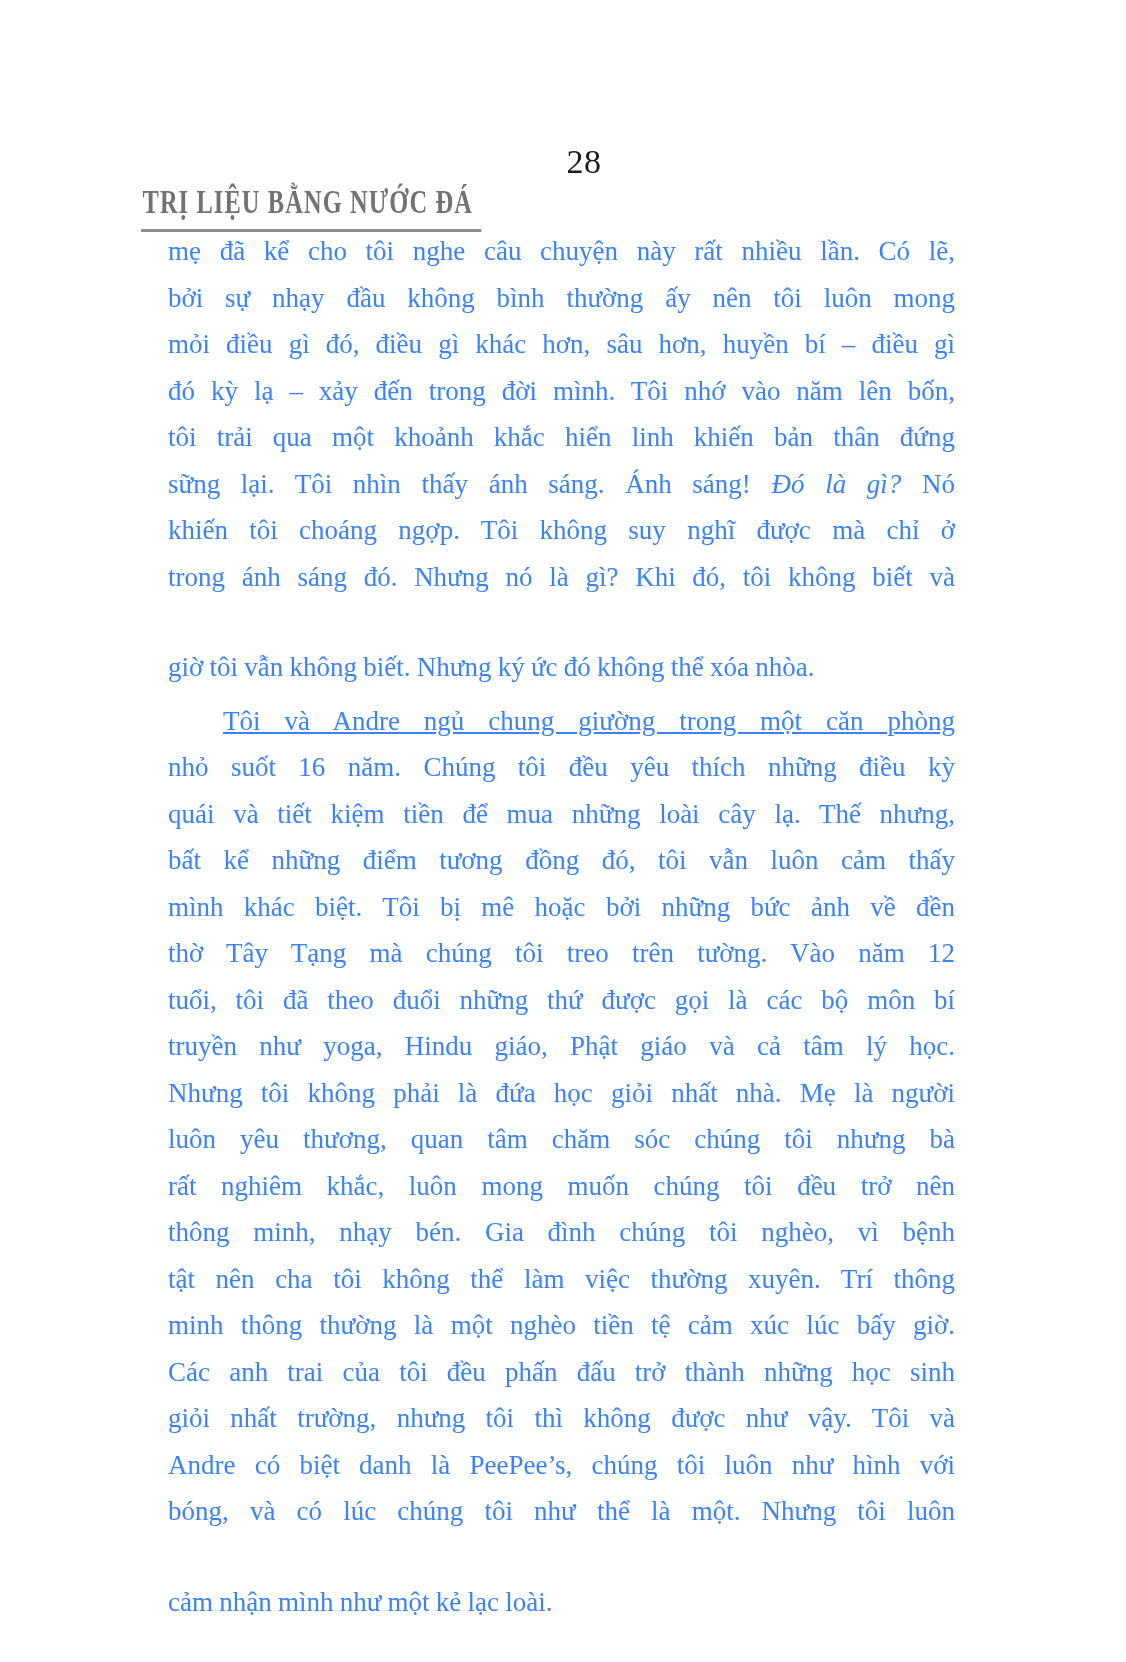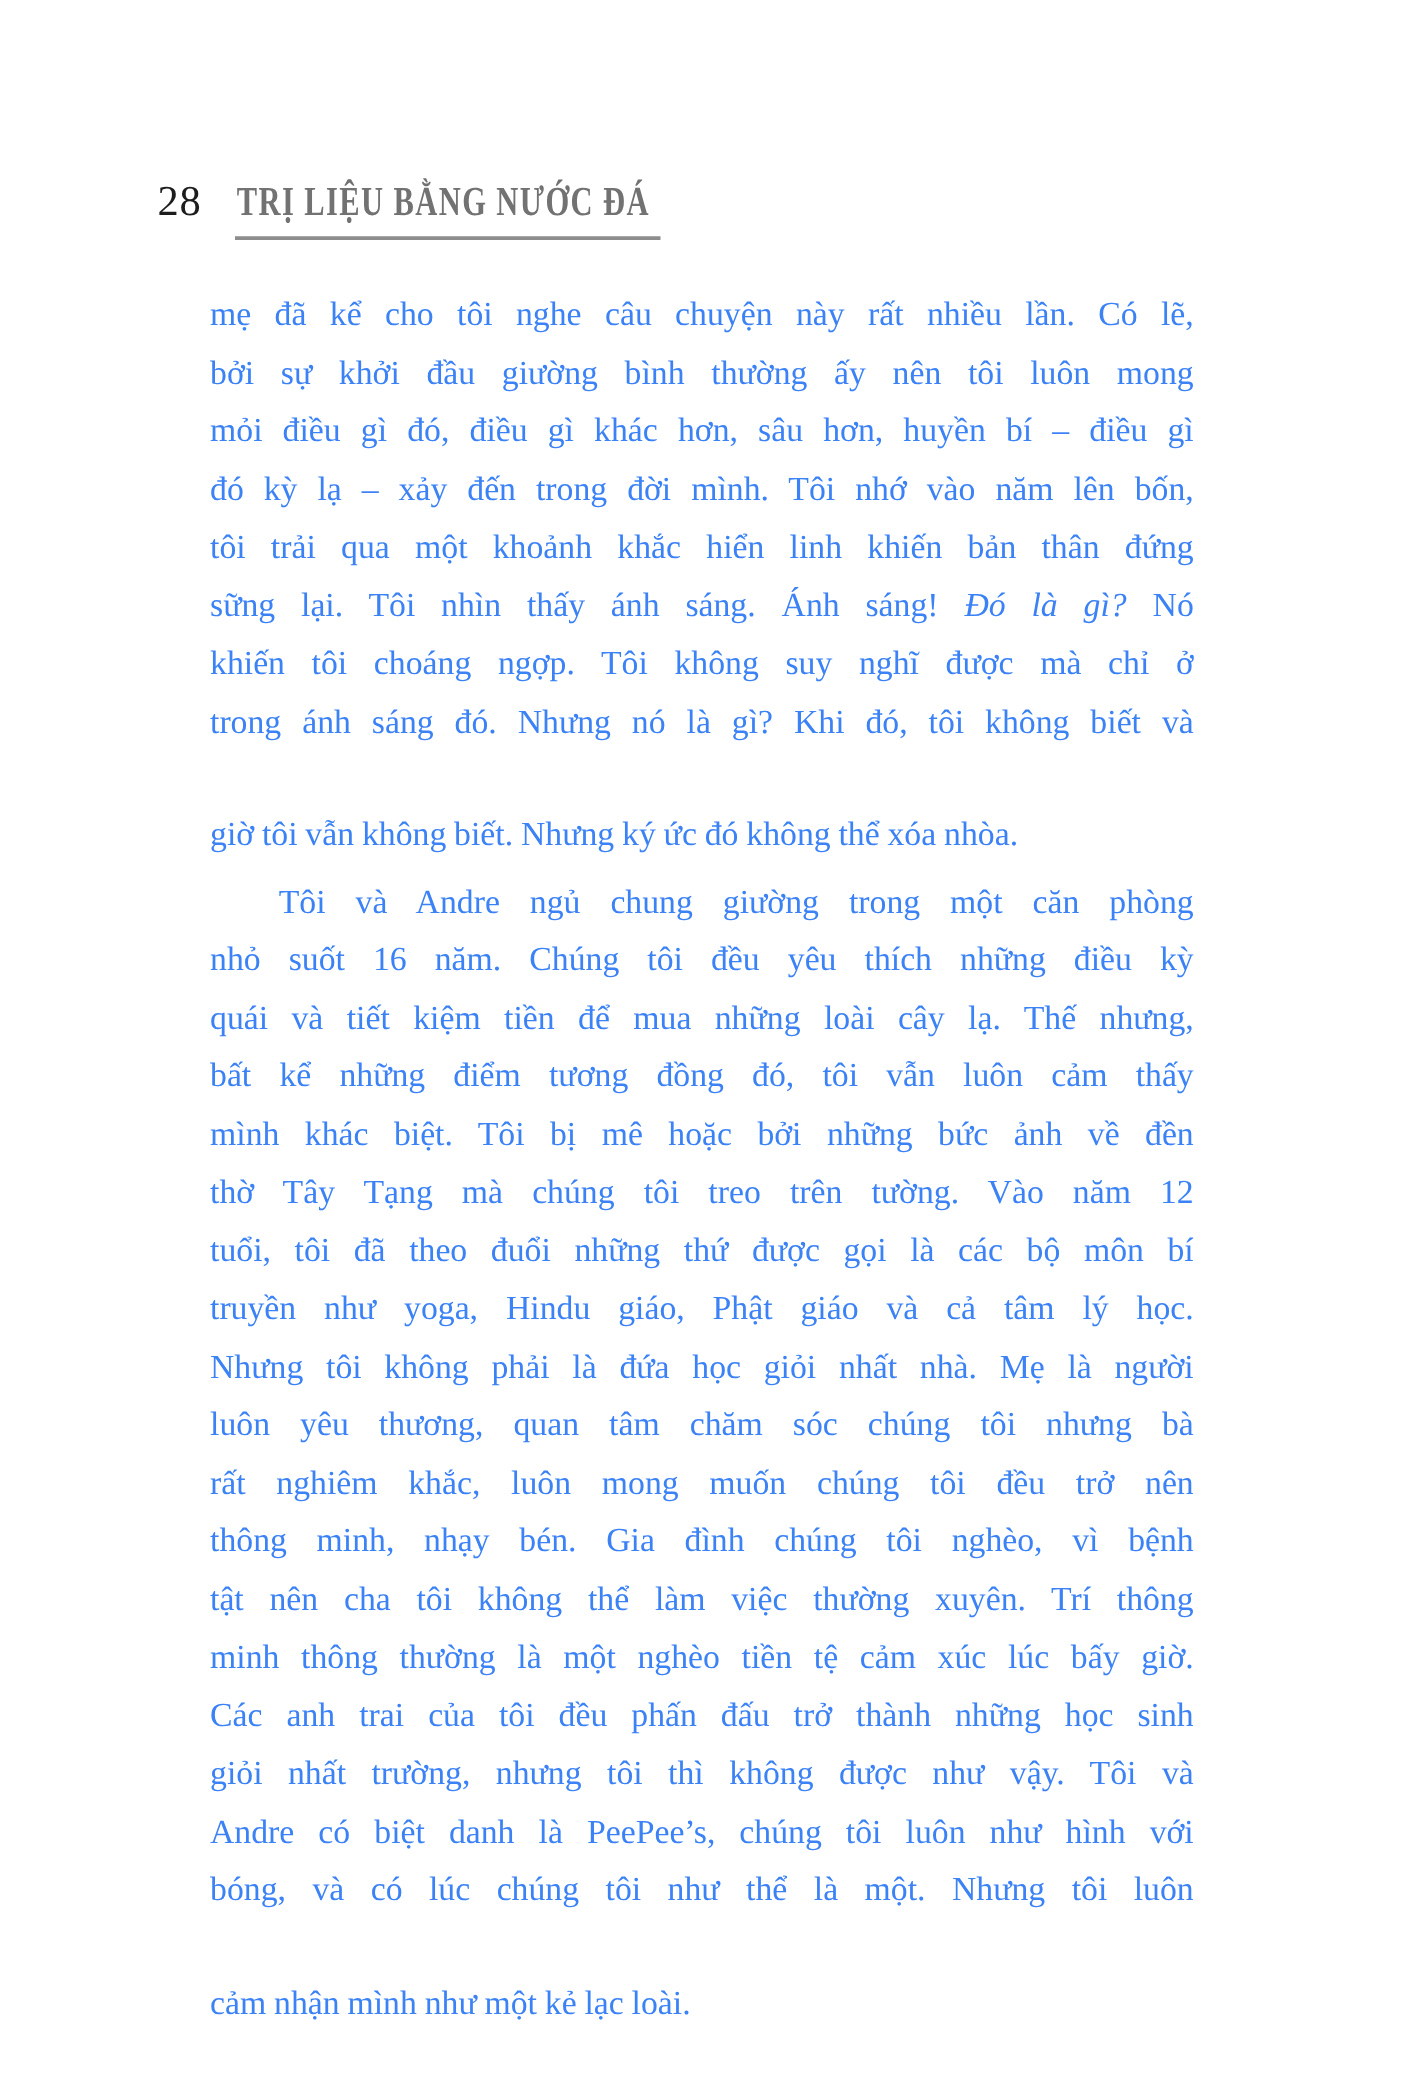--- a/index.html
+++ b/index.html
@@ -9,24 +9,25 @@
     height: 1662px;
     margin: 0 auto;
     background: #ffffff;
     font-family: "Liberation Serif", serif;
     overflow: hidden;
   }
 
   
   .header {
     position: absolute;
-    left: 126px;
+    left: 114px;
     top: 142px;
     display: flex;
-    align-items: flex-start;
+    align-items: flex-end;
+    flex-direction: column;
   }
   .page-number {
     font-size: 34px;
     line-height: 40px;
     color: #1d1d1d;
     letter-spacing: 0.5px;
   }
   .running-title-wrap {
     display: inline-block;
     margin-left: 27px;
@@ -56,39 +57,39 @@
   .line {
     font-size: 27px;
     line-height: 46.5px;
     height: 46.5px;
     overflow: hidden;
     text-align: justify;
     text-align-last: justify;
     word-spacing: -0.5px;
   }
   .line.para-last { text-align-last: left; margin-top: 44px; }
-  .line.indent { text-indent: 55px; }
+  .line.indent { text-indent: 55px; text-decoration: underline; }
   .line i { font-style: italic; }
 </style>
 </head>
 <body>
 
 <div class="page">
 
   <div class="header">
     <span class="page-number">28</span>
     <span class="running-title-wrap">
       <span class="running-title">TRỊ LIỆU BẰNG NƯỚC ĐÁ</span>
     </span>
   </div>
 
   <div class="page-body">
       <div class="para">
         <div class="line"><span>mẹ đã kể cho tôi nghe câu chuyện này rất nhiều lần. Có lẽ,</span></div>
-        <div class="line"><span>bởi sự khởi đầu giường bình thường ấy nên tôi luôn mong</span></div>
+        <div class="line"><span>bởi sự nhạy đầu không bình thường ấy nên tôi luôn mong</span></div>
         <div class="line"><span>mỏi điều gì đó, điều gì khác hơn, sâu hơn, huyền bí – điều gì</span></div>
         <div class="line"><span>đó kỳ lạ – xảy đến trong đời mình. Tôi nhớ vào năm lên bốn,</span></div>
         <div class="line"><span>tôi trải qua một khoảnh khắc hiển linh khiến bản thân đứng</span></div>
         <div class="line"><span>sững lại. Tôi nhìn thấy ánh sáng. Ánh sáng! </span><i>Đó là gì?</i><span> Nó</span></div>
         <div class="line"><span>khiến tôi choáng ngợp. Tôi không suy nghĩ được mà chỉ ở</span></div>
         <div class="line"><span>trong ánh sáng đó. Nhưng nó là gì? Khi đó, tôi không biết và</span></div>
         <div class="line para-last"><span>giờ tôi vẫn không biết. Nhưng ký ức đó không thể xóa nhòa.</span></div>
       </div>
       <div class="para">
         <div class="line indent"><span>Tôi và Andre ngủ chung giường trong một căn phòng</span></div>

